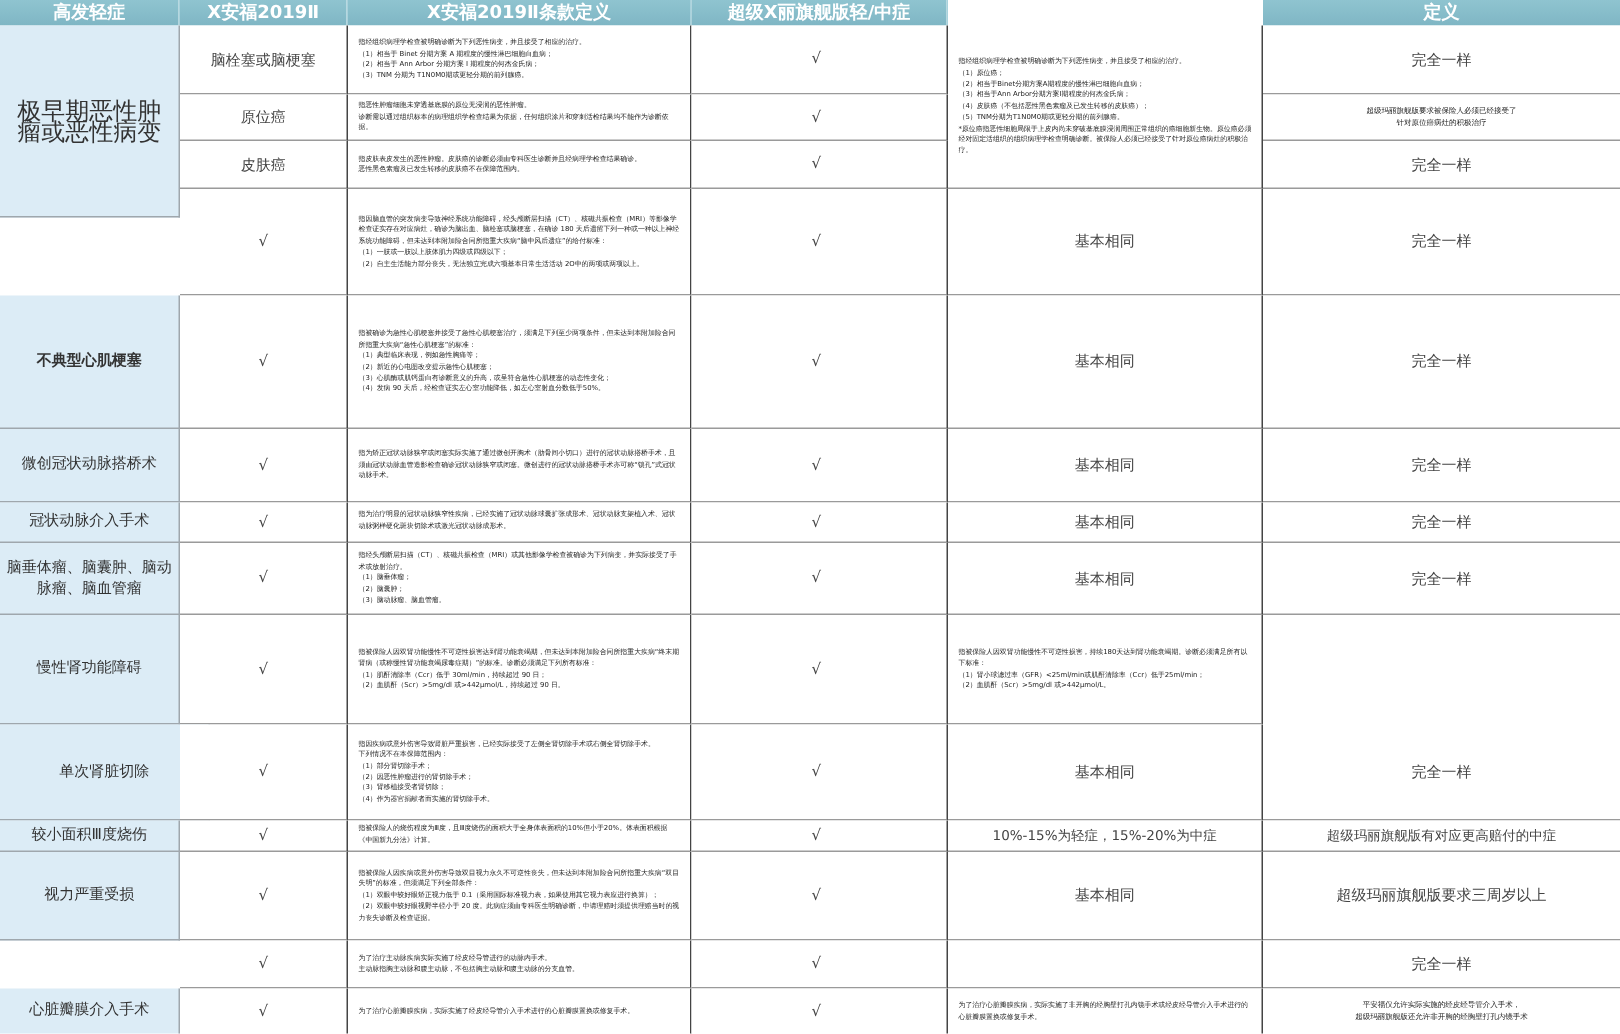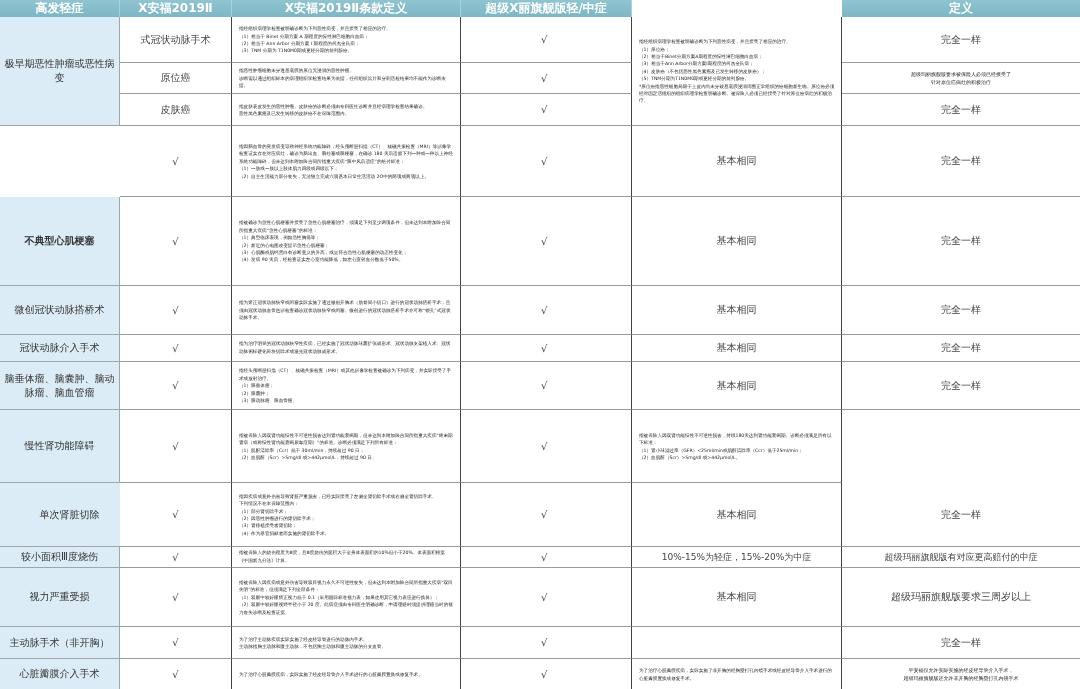--- a/index.html
+++ b/index.html
@@ -20,23 +20,23 @@
 
 <div class="tbl">
 
   <div class="cell hdr" style="left:0;width:120px;">高发轻症</div>
   <div class="cell hdr" style="left:120px;width:112px;">X安福2019Ⅱ</div>
   <div class="cell hdr" style="left:232px;width:229px;">X安福2019Ⅱ条款定义</div>
   <div class="cell hdr" style="left:461px;width:171px;">超级X丽旗舰版轻/中症</div>
   <div class="cell hdr" style="left:632px;width:210px;margin-top:28px;">超级X丽旗舰版条款定义</div>
   <div class="cell hdr" style="left:842px;width:238px;border-right:none;">定义</div>
 
-  <div class="cell c1" style="left:0;top:17px;width:120px;height:109px;font-size:10px;">极早期恶性肿瘤或恶性病变</div>
+  <div class="cell c1" style="left:0;top:17px;width:120px;height:128px;font-size:16px;">极早期恶性肿瘤或恶性病变</div>
 
-  <div class="cell cw plain" style="left:120px;top:17px;width:112px;height:46px;">式冠状动脉手术</div>
+  <div class="cell cw plain" style="left:120px;top:17px;width:112px;height:46px;">脑栓塞或脑梗塞</div>
   <div class="cell cw def mid" style="left:232px;top:17px;width:229px;height:46px;">指经组织病理学检查被明确诊断为下列恶性病变，并且接受了相应的治疗。
 （1）相当于 Binet 分期方案 A 期程度的慢性淋巴细胞白血病；
 （2）相当于 Ann Arbor 分期方案 I 期程度的何杰金氏病；
 （3）TNM 分期为 T1N0M0期或更轻分期的前列腺癌。</div>
   <div class="cell cw check" style="left:461px;top:17px;width:171px;height:46px;justify-content:flex-start;padding-left:80px;">√</div>
   <div class="cell cw plain" style="left:842px;top:17px;width:238px;height:46px;border-right:none;">完全一样</div>
 
   <div class="cell cw plain" style="left:120px;top:63px;width:112px;height:31px;">原位癌</div>
   <div class="cell cw def mid" style="left:232px;top:63px;width:229px;height:31px;">指恶性肿瘤细胞未穿透基底膜的原位无浸润的恶性肿瘤。
 诊断需以通过组织标本的病理组织学检查结果为依据，任何组织涂片和穿刺活检结果均不能作为诊断依据。</div>
@@ -132,21 +132,20 @@
 
   <div class="cell c1" style="left:0;top:568px;width:120px;height:59px;">视力严重受损</div>
   <div class="cell cw check" style="left:120px;top:568px;width:112px;height:59px;">√</div>
   <div class="cell cw def mid" style="left:232px;top:568px;width:229px;height:59px;">指被保险人因疾病或意外伤害导致双目视力永久不可逆性丧失，但未达到本附加险合同所指重大疾病“双目失明”的标准，但须满足下列全部条件：
 （1）双眼中较好眼矫正视力低于 0.1（采用国际标准视力表，如果使用其它视力表应进行换算）；
 （2）双眼中较好眼视野半径小于 20 度。此病症须由专科医生明确诊断，申请理赔时须提供理赔当时的视力丧失诊断及检查证据。</div>
   <div class="cell cw check" style="left:461px;top:568px;width:171px;height:59px;justify-content:flex-start;padding-left:80px;">√</div>
   <div class="cell cw plain" style="left:632px;top:568px;width:210px;height:59px;">基本相同</div>
   <div class="cell cw plain" style="left:842px;top:568px;width:238px;height:59px;border-right:none;">超级玛丽旗舰版要求三周岁以上</div>
 
-  <div class="cell c1" style="left:0;top:627px;width:120px;height:32px;">主动脉手术（非开胸）</div>
   <div class="cell cw check" style="left:120px;top:627px;width:112px;height:32px;">√</div>
   <div class="cell cw def mid" style="left:232px;top:627px;width:229px;height:32px;">为了治疗主动脉疾病实际实施了经皮经导管进行的动脉内手术。
 主动脉指胸主动脉和腹主动脉，不包括胸主动脉和腹主动脉的分支血管。</div>
   <div class="cell cw check" style="left:461px;top:627px;width:171px;height:32px;justify-content:flex-start;padding-left:80px;">√</div>
   <div class="cell cw plain" style="left:632px;top:627px;width:210px;height:32px;"></div>
   <div class="cell cw plain" style="left:842px;top:627px;width:238px;height:32px;border-right:none;">完全一样</div>
 
   <div class="cell c1" style="left:0;top:659px;width:120px;height:30px;border-bottom:none;">心脏瓣膜介入手术</div>
   <div class="cell cw check" style="left:120px;top:659px;width:112px;height:30px;border-bottom:none;">√</div>
   <div class="cell cw def mid" style="left:232px;top:659px;width:229px;height:30px;border-bottom:none;">为了治疗心脏瓣膜疾病，实际实施了经皮经导管介入手术进行的心脏瓣膜置换或修复手术。</div>

